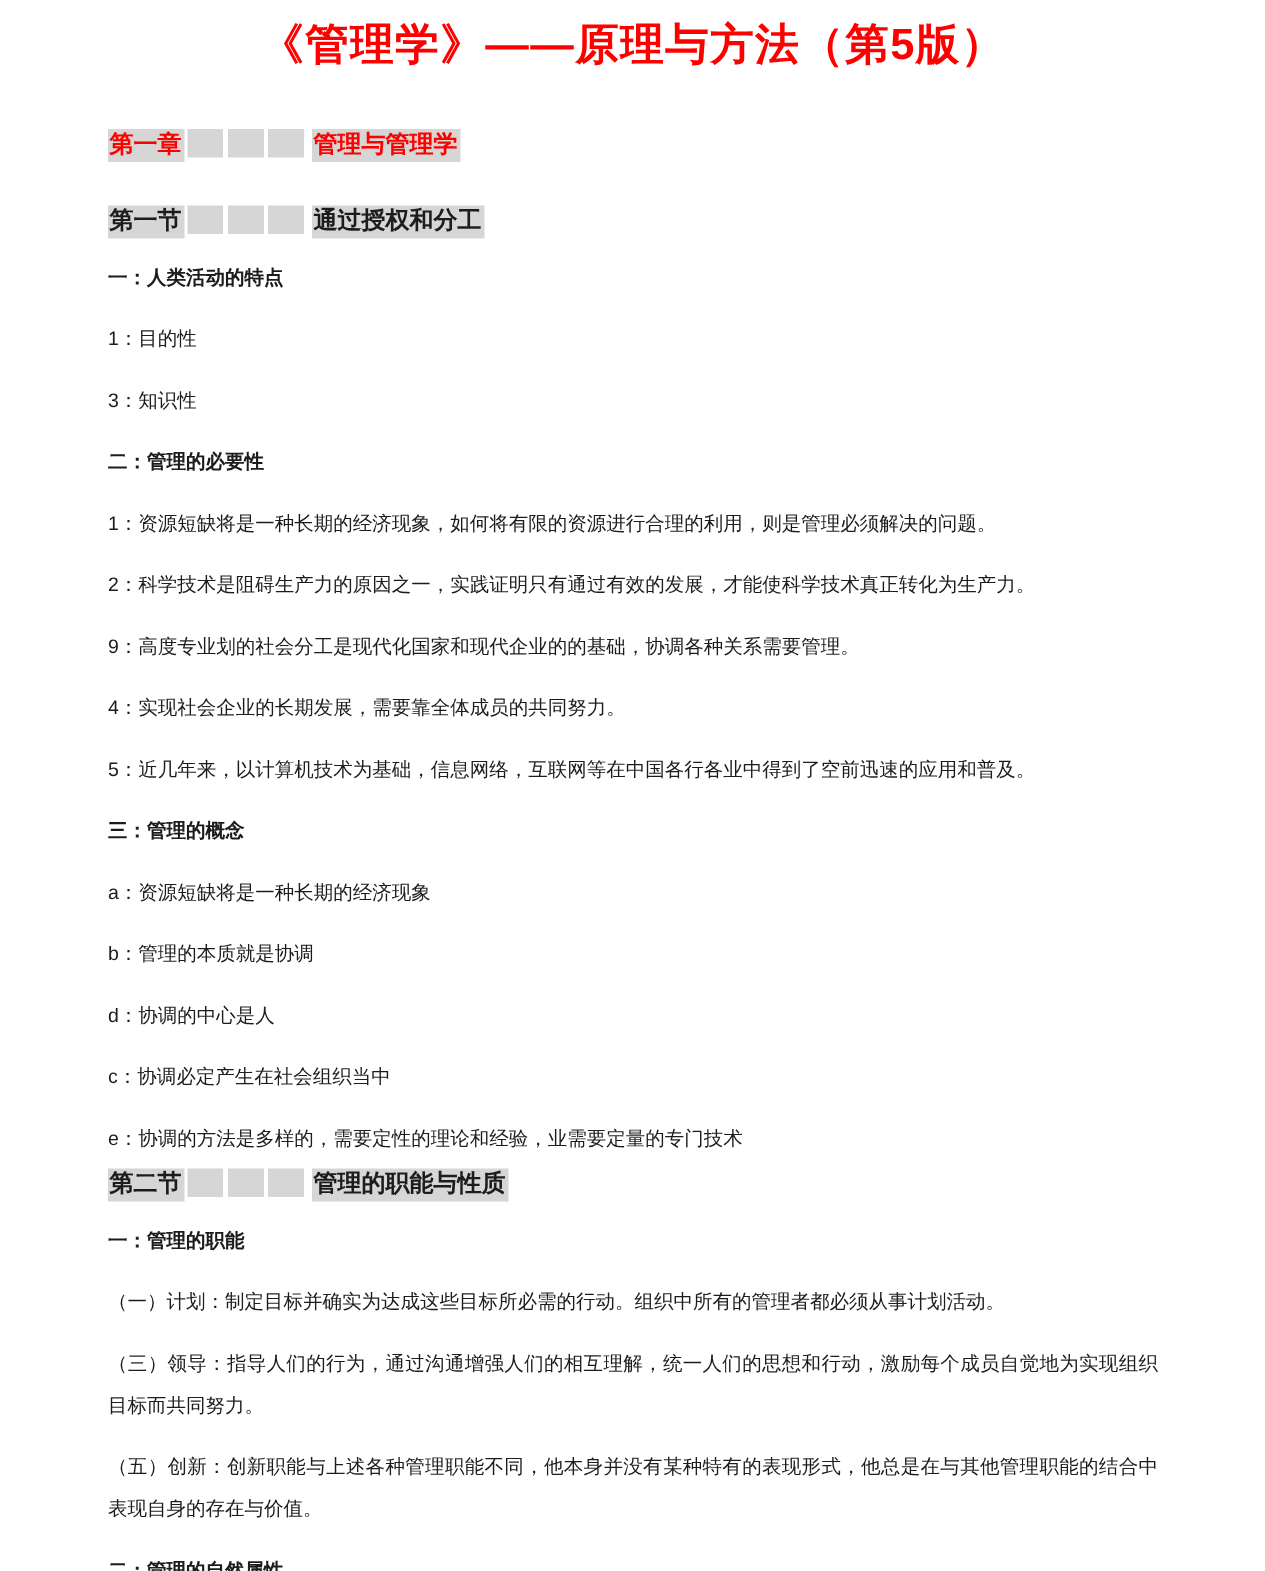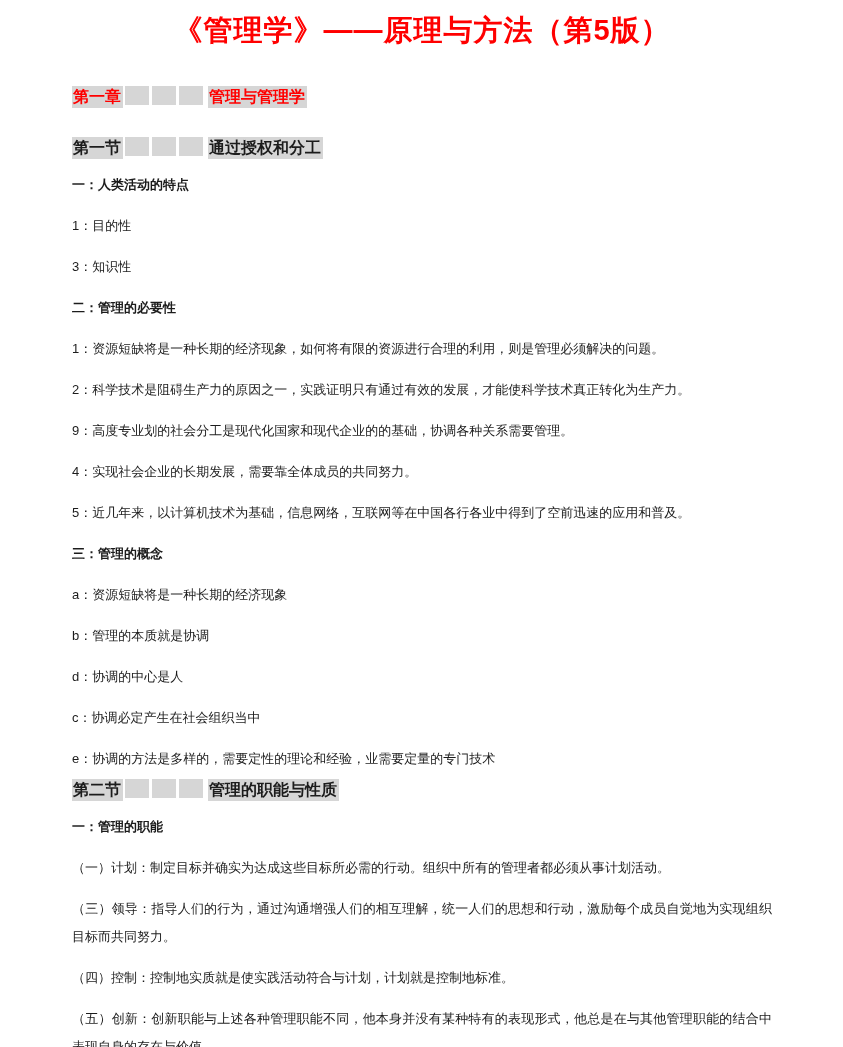--- a/index.html
+++ b/index.html
@@ -101,19 +101,18 @@
   </div>
 
   <div class="heading-row section-row">
     <span class="hl-text">第二节</span><span class="hl-tabs"></span><span class="hl-text">管理的职能与性质</span>
   </div>
 
   <div class="body-text">
     <h3>一：管理的职能</h3>
     <p>（一）计划：制定目标并确实为达成这些目标所必需的行动。组织中所有的管理者都必须从事计划活动。</p>
     <p>（三）领导：指导人们的行为，通过沟通增强人们的相互理解，统一人们的思想和行动，激励每个成员自觉地为实现组织目标而共同努力。</p>
-    <p>（四）控制：控制地实质就是使实践活动符合与计划，计划就是控制地标准。</p>
     <p>（五）创新：创新职能与上述各种管理职能不同，他本身并没有某种特有的表现形式，他总是在与其他管理职能的结合中表现自身的存在与价值。</p>
     <h3>二：管理的自然属性</h3>
 
   </div>
 
 </div>
 
 </body></html>

